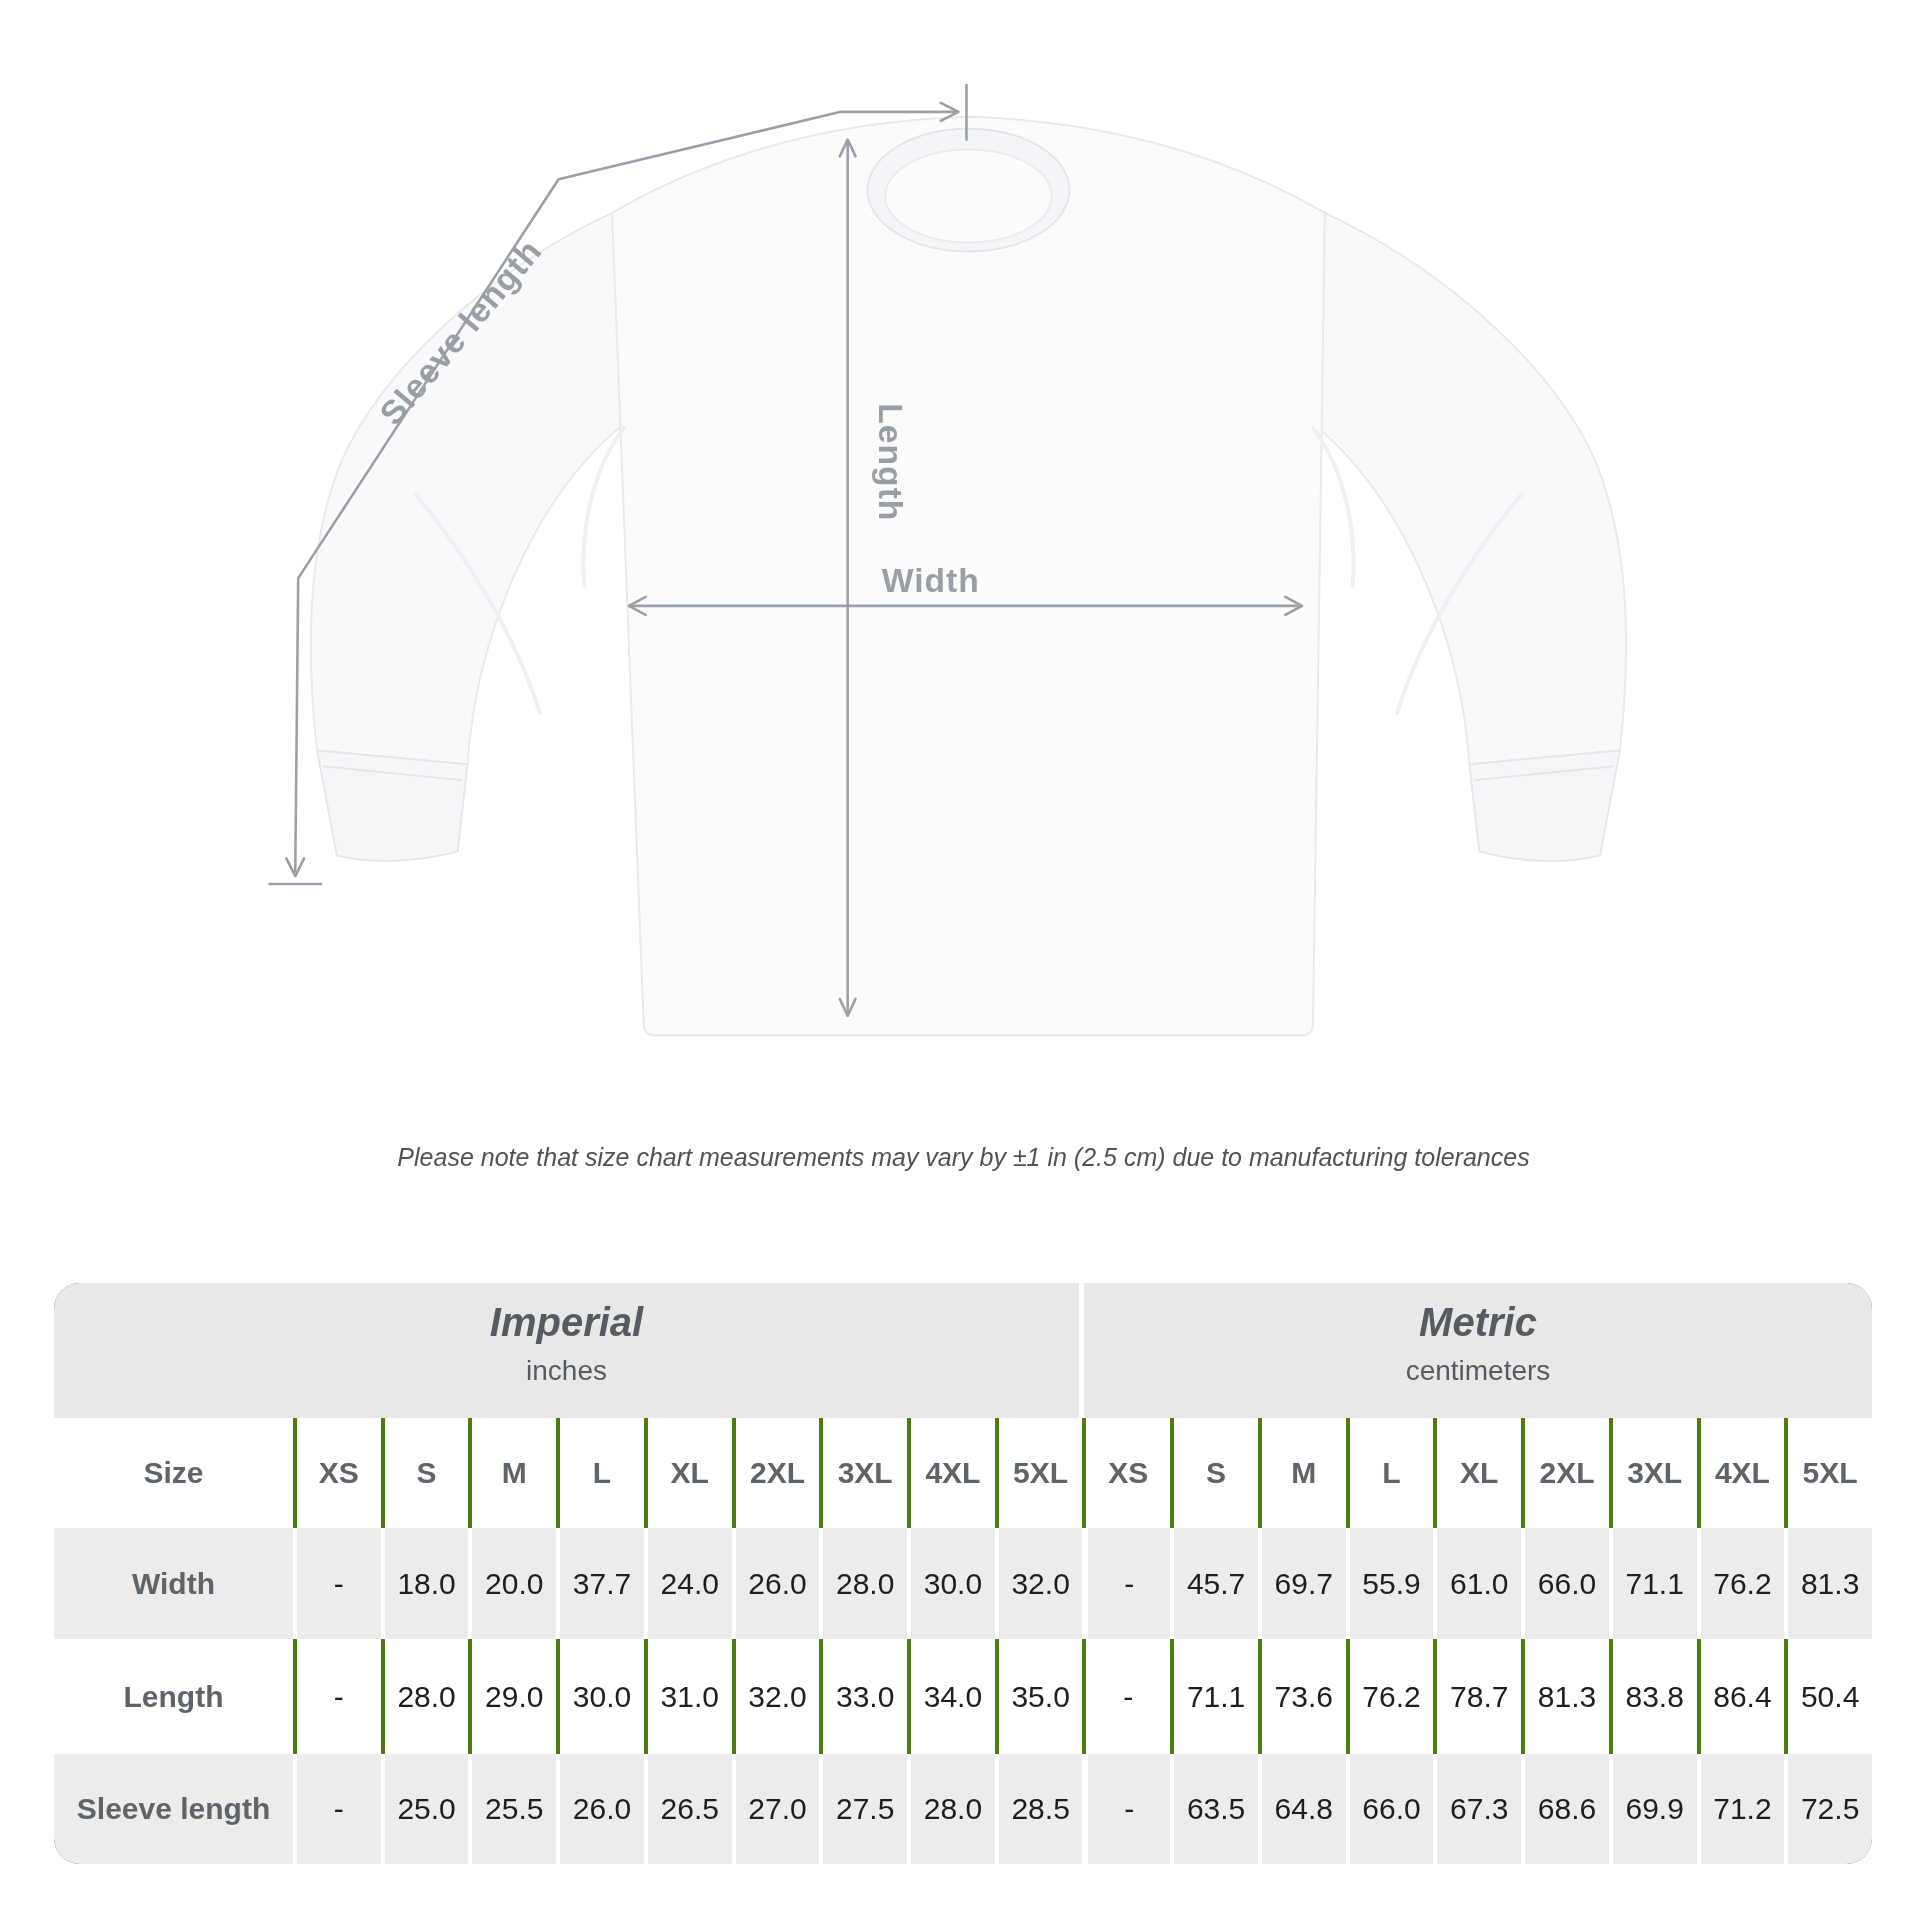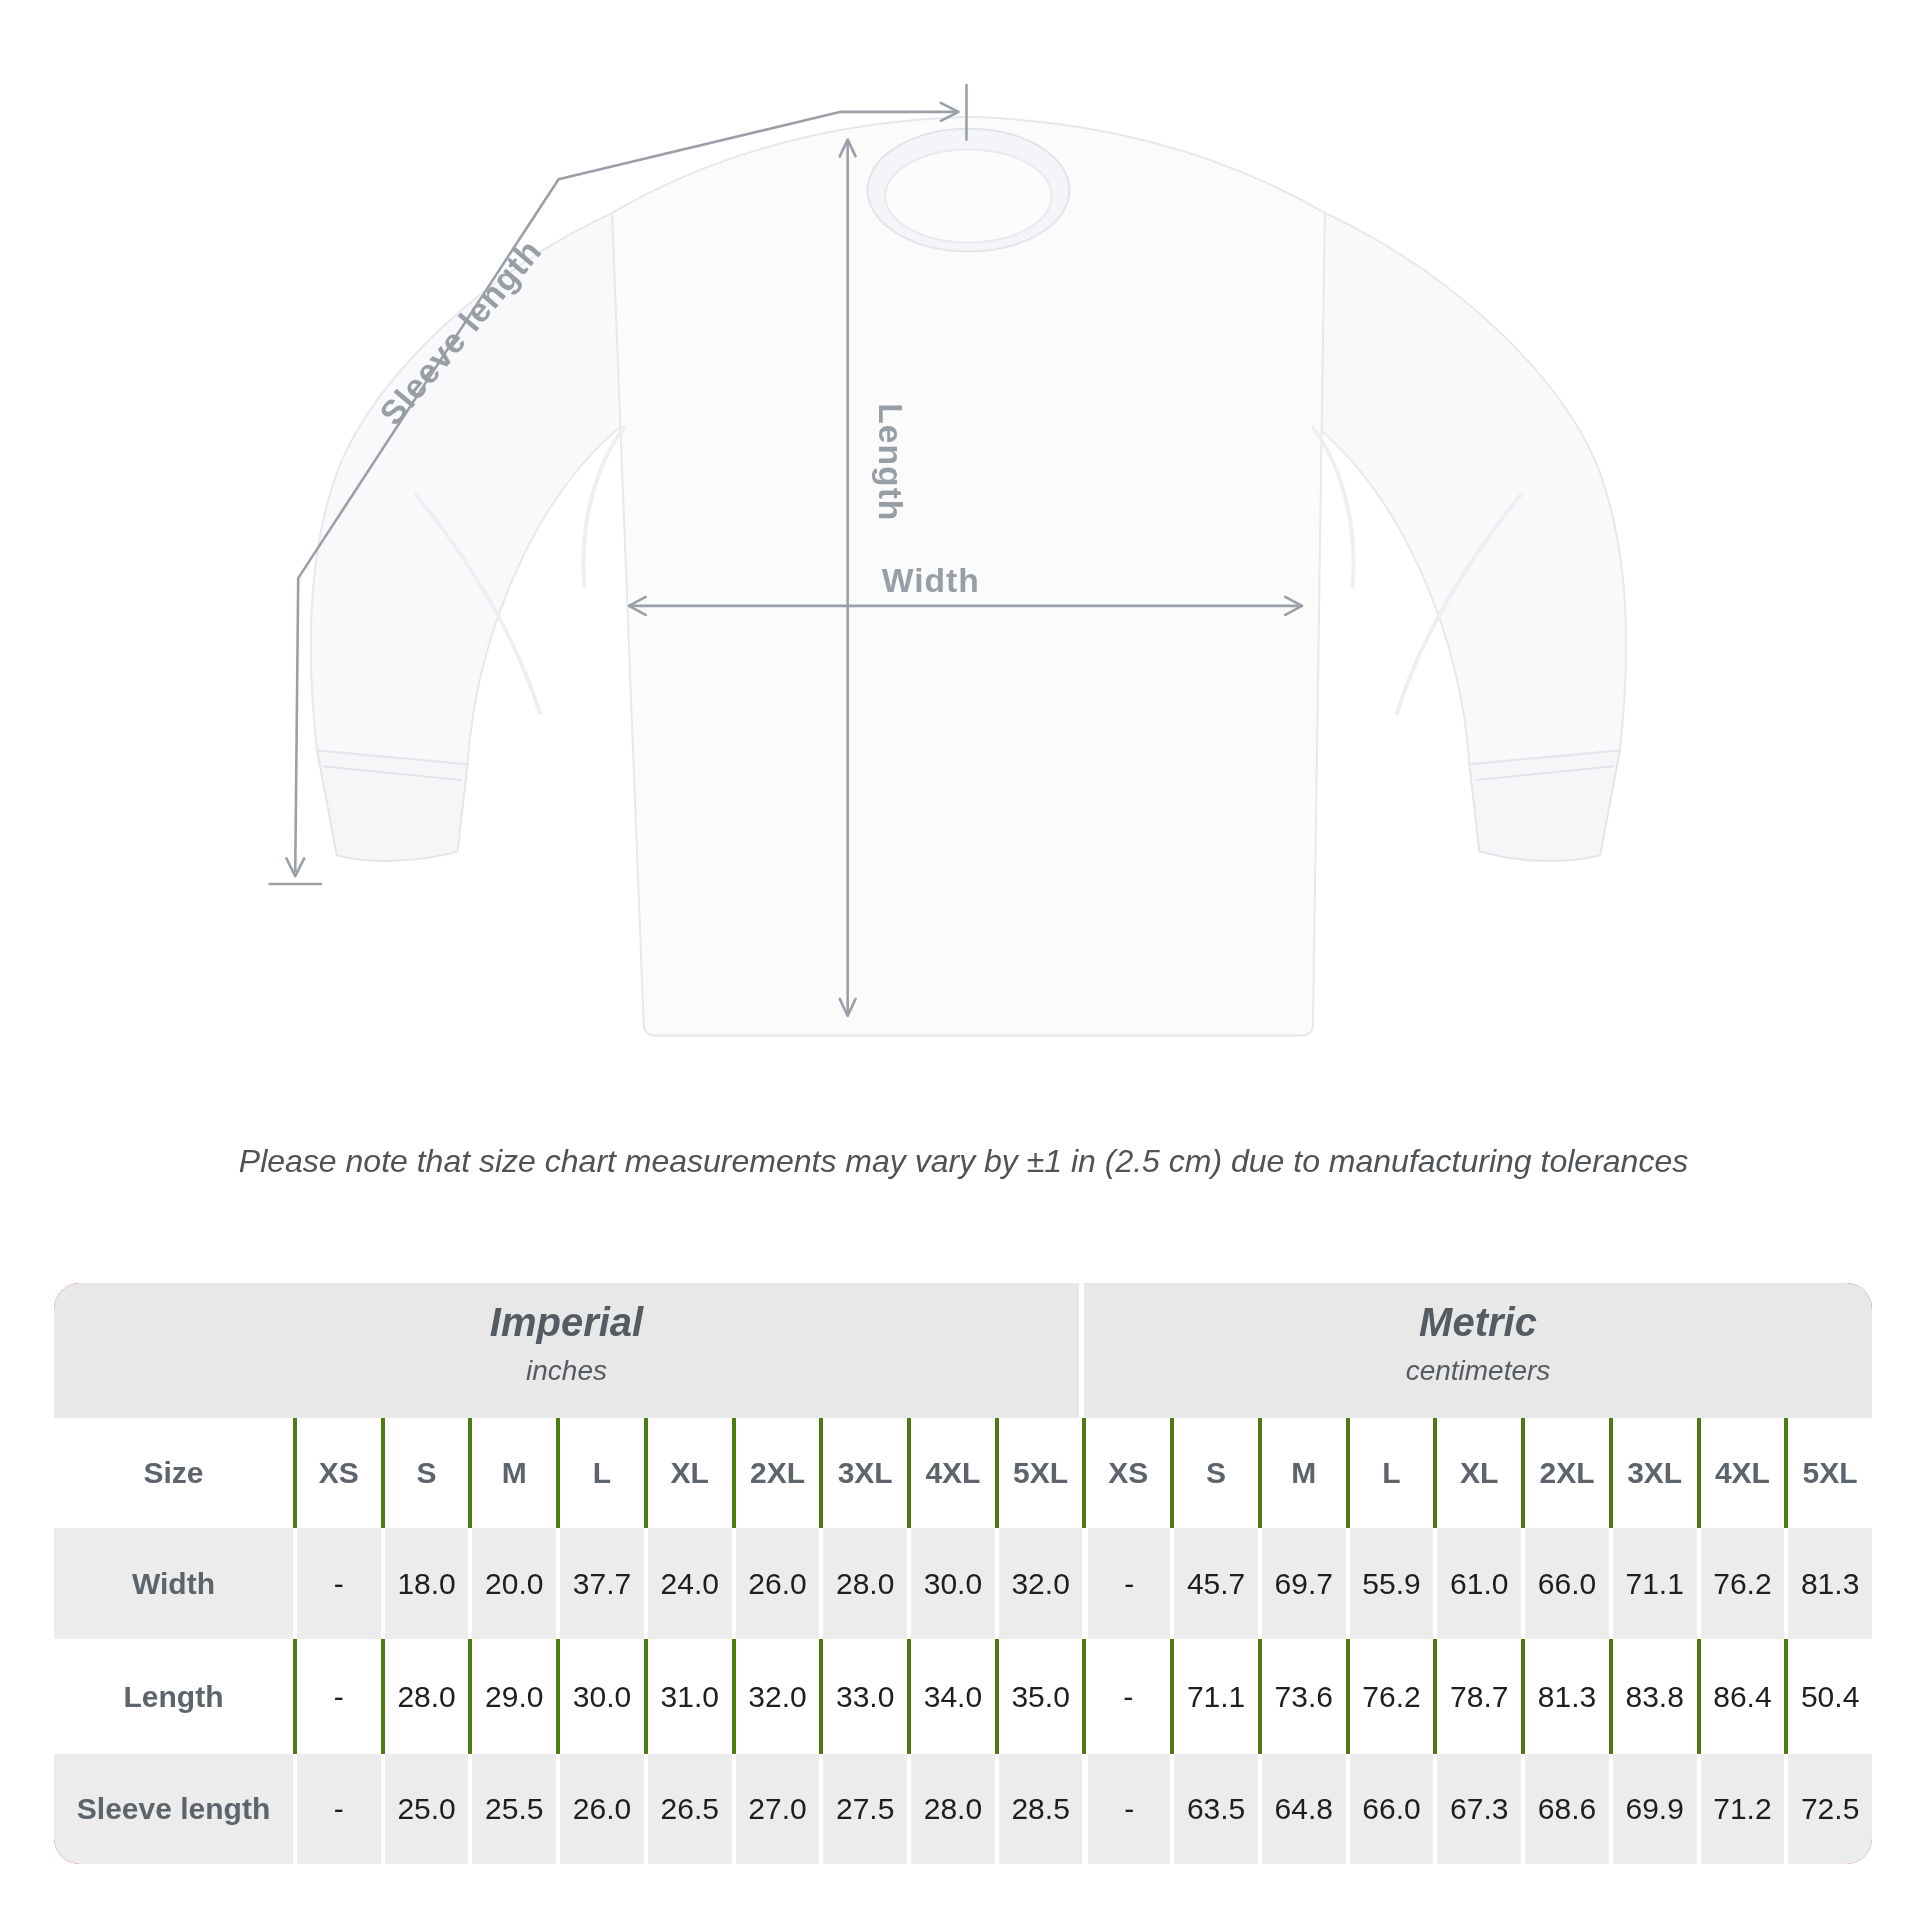--- a/index.html
+++ b/index.html
@@ -15,32 +15,32 @@
   .shirt-main{fill:#fbfbfc;stroke:#e7e8ec;stroke-width:2;}
   .shirt-sleeve{fill:#f9f9fb;stroke:#e7e8ec;stroke-width:2;}
   .shirt-cuff{fill:#f6f6f9;stroke:#e4e5ea;stroke-width:2;}
   .collar-outer{fill:#f4f5f8;stroke:#e3e4e9;stroke-width:2;}
   .collar-inner{fill:#fcfcfd;stroke:#e9eaee;stroke-width:2;}
   .crease{fill:none;stroke:#edeff3;stroke-width:4;stroke-linecap:round;}
   .seam{fill:none;stroke:#e3e4e9;stroke-width:2;}
   
   .heading{position:absolute;left:0;top:1127px;width:1927px;text-align:center;}
   .heading h1{margin:0;font-size:48px;font-weight:bold;color:#35393e;letter-spacing:0.5px;}
-  .heading p{margin:16px 0 0 0;font-size:32px;font-style:italic;color:#4e5357;}
+  .heading p{margin:16px 0 0 0;font-size:25px;font-style:italic;color:#4e5357;}
   
   .size-table{
     position:absolute;left:54px;top:1283px;width:1818px;
     border-radius:26px;overflow:hidden;background:#b91c1c;
   }
   .band-row{display:flex;height:135px;}
   .band{background:#e8e8e8;display:flex;flex-direction:column;align-items:center;justify-content:center;padding-bottom:14px;}
   .band.imperial-band{width:1025px;flex:none;}
   .band.metric-band{flex:1;border-left:5px solid #ffffff;}
   .band-title{font-size:40px;font-weight:bold;font-style:italic;color:#555b62;}
-  .band-unit{margin-top:10px;font-size:28px;font-style:italic;color:#555b62;}
+  .band-unit{margin-top:10px;font-size:28px;color:#555b62;}
   .trow{display:grid;grid-template-columns:239px repeat(18,1fr);}
   .trow .cell{display:flex;align-items:center;justify-content:center;box-sizing:border-box;font-size:30px;}
   .size-row{height:110px;text-align:right;}
   .r-width{height:111px;}
   .r-length{height:115px;}
   .r-sleeve{height:110px;}
   .row-gray{background:#ececec;}
   .row-white{background:#ffffff;}
   .row-white .cell:not(:first-child){border-left:4px solid #4d7c0f;}
   .row-gray  .cell:not(:first-child){border-left:4px solid #ffffff;}

